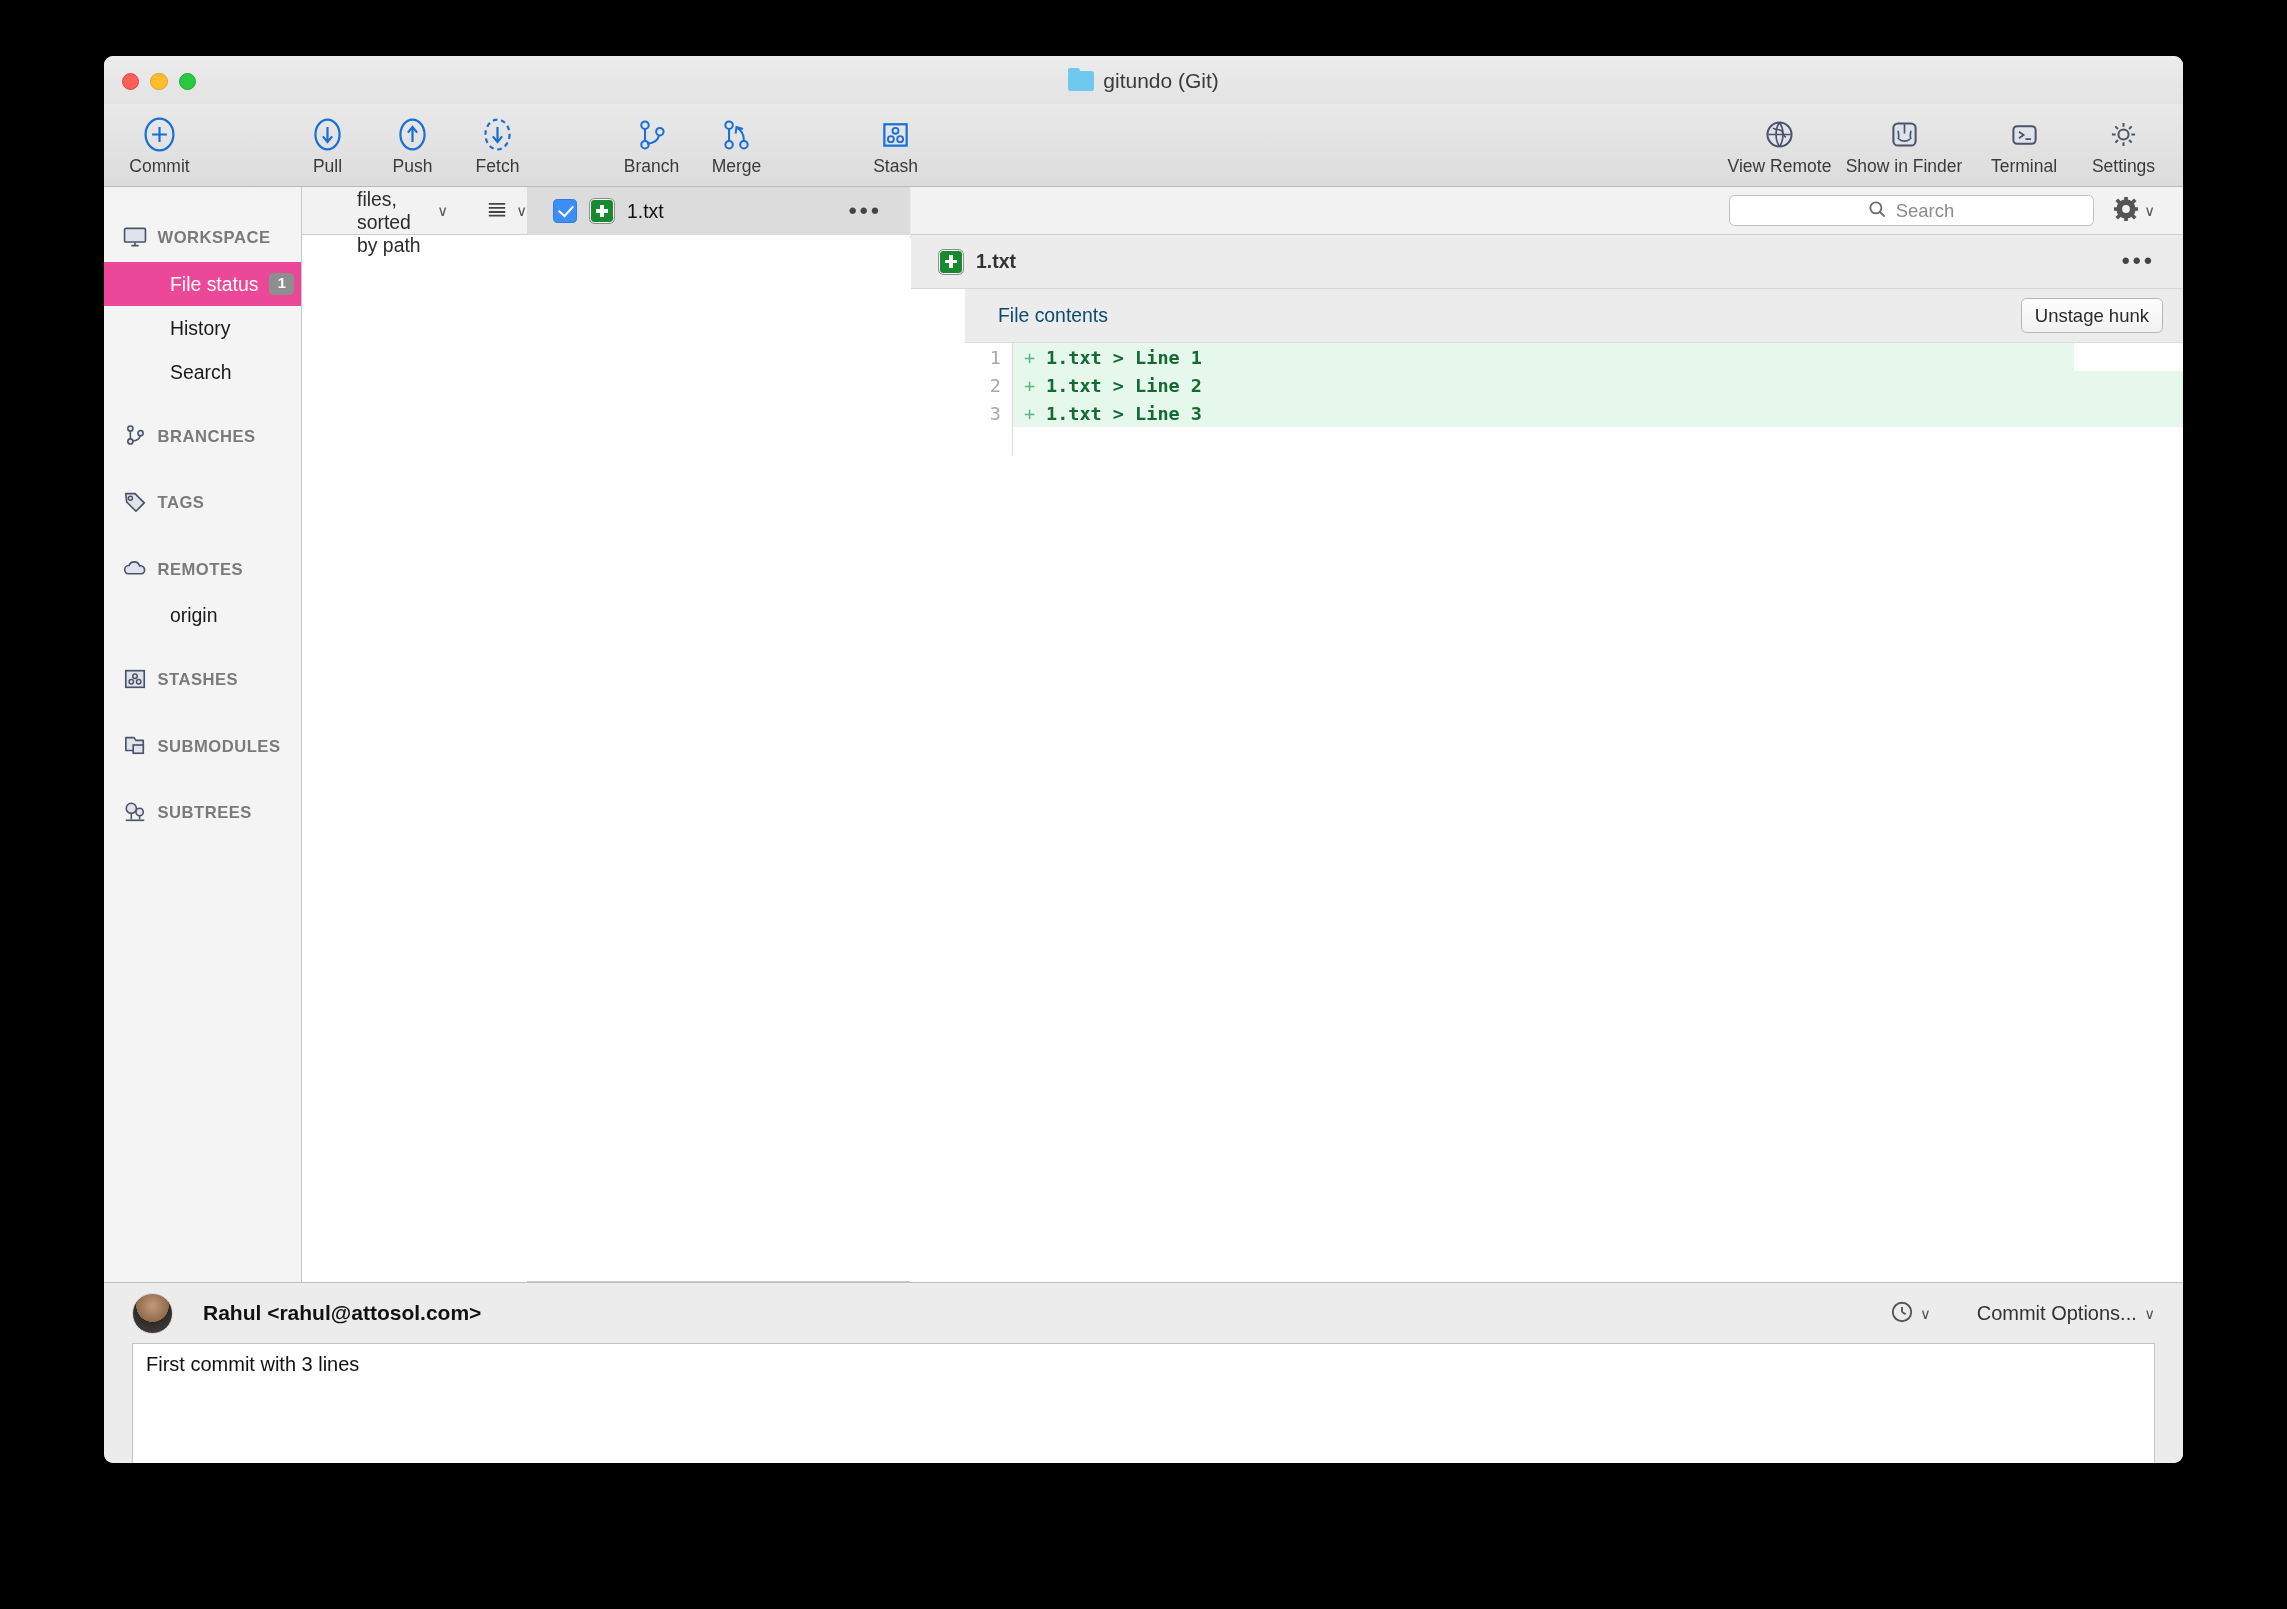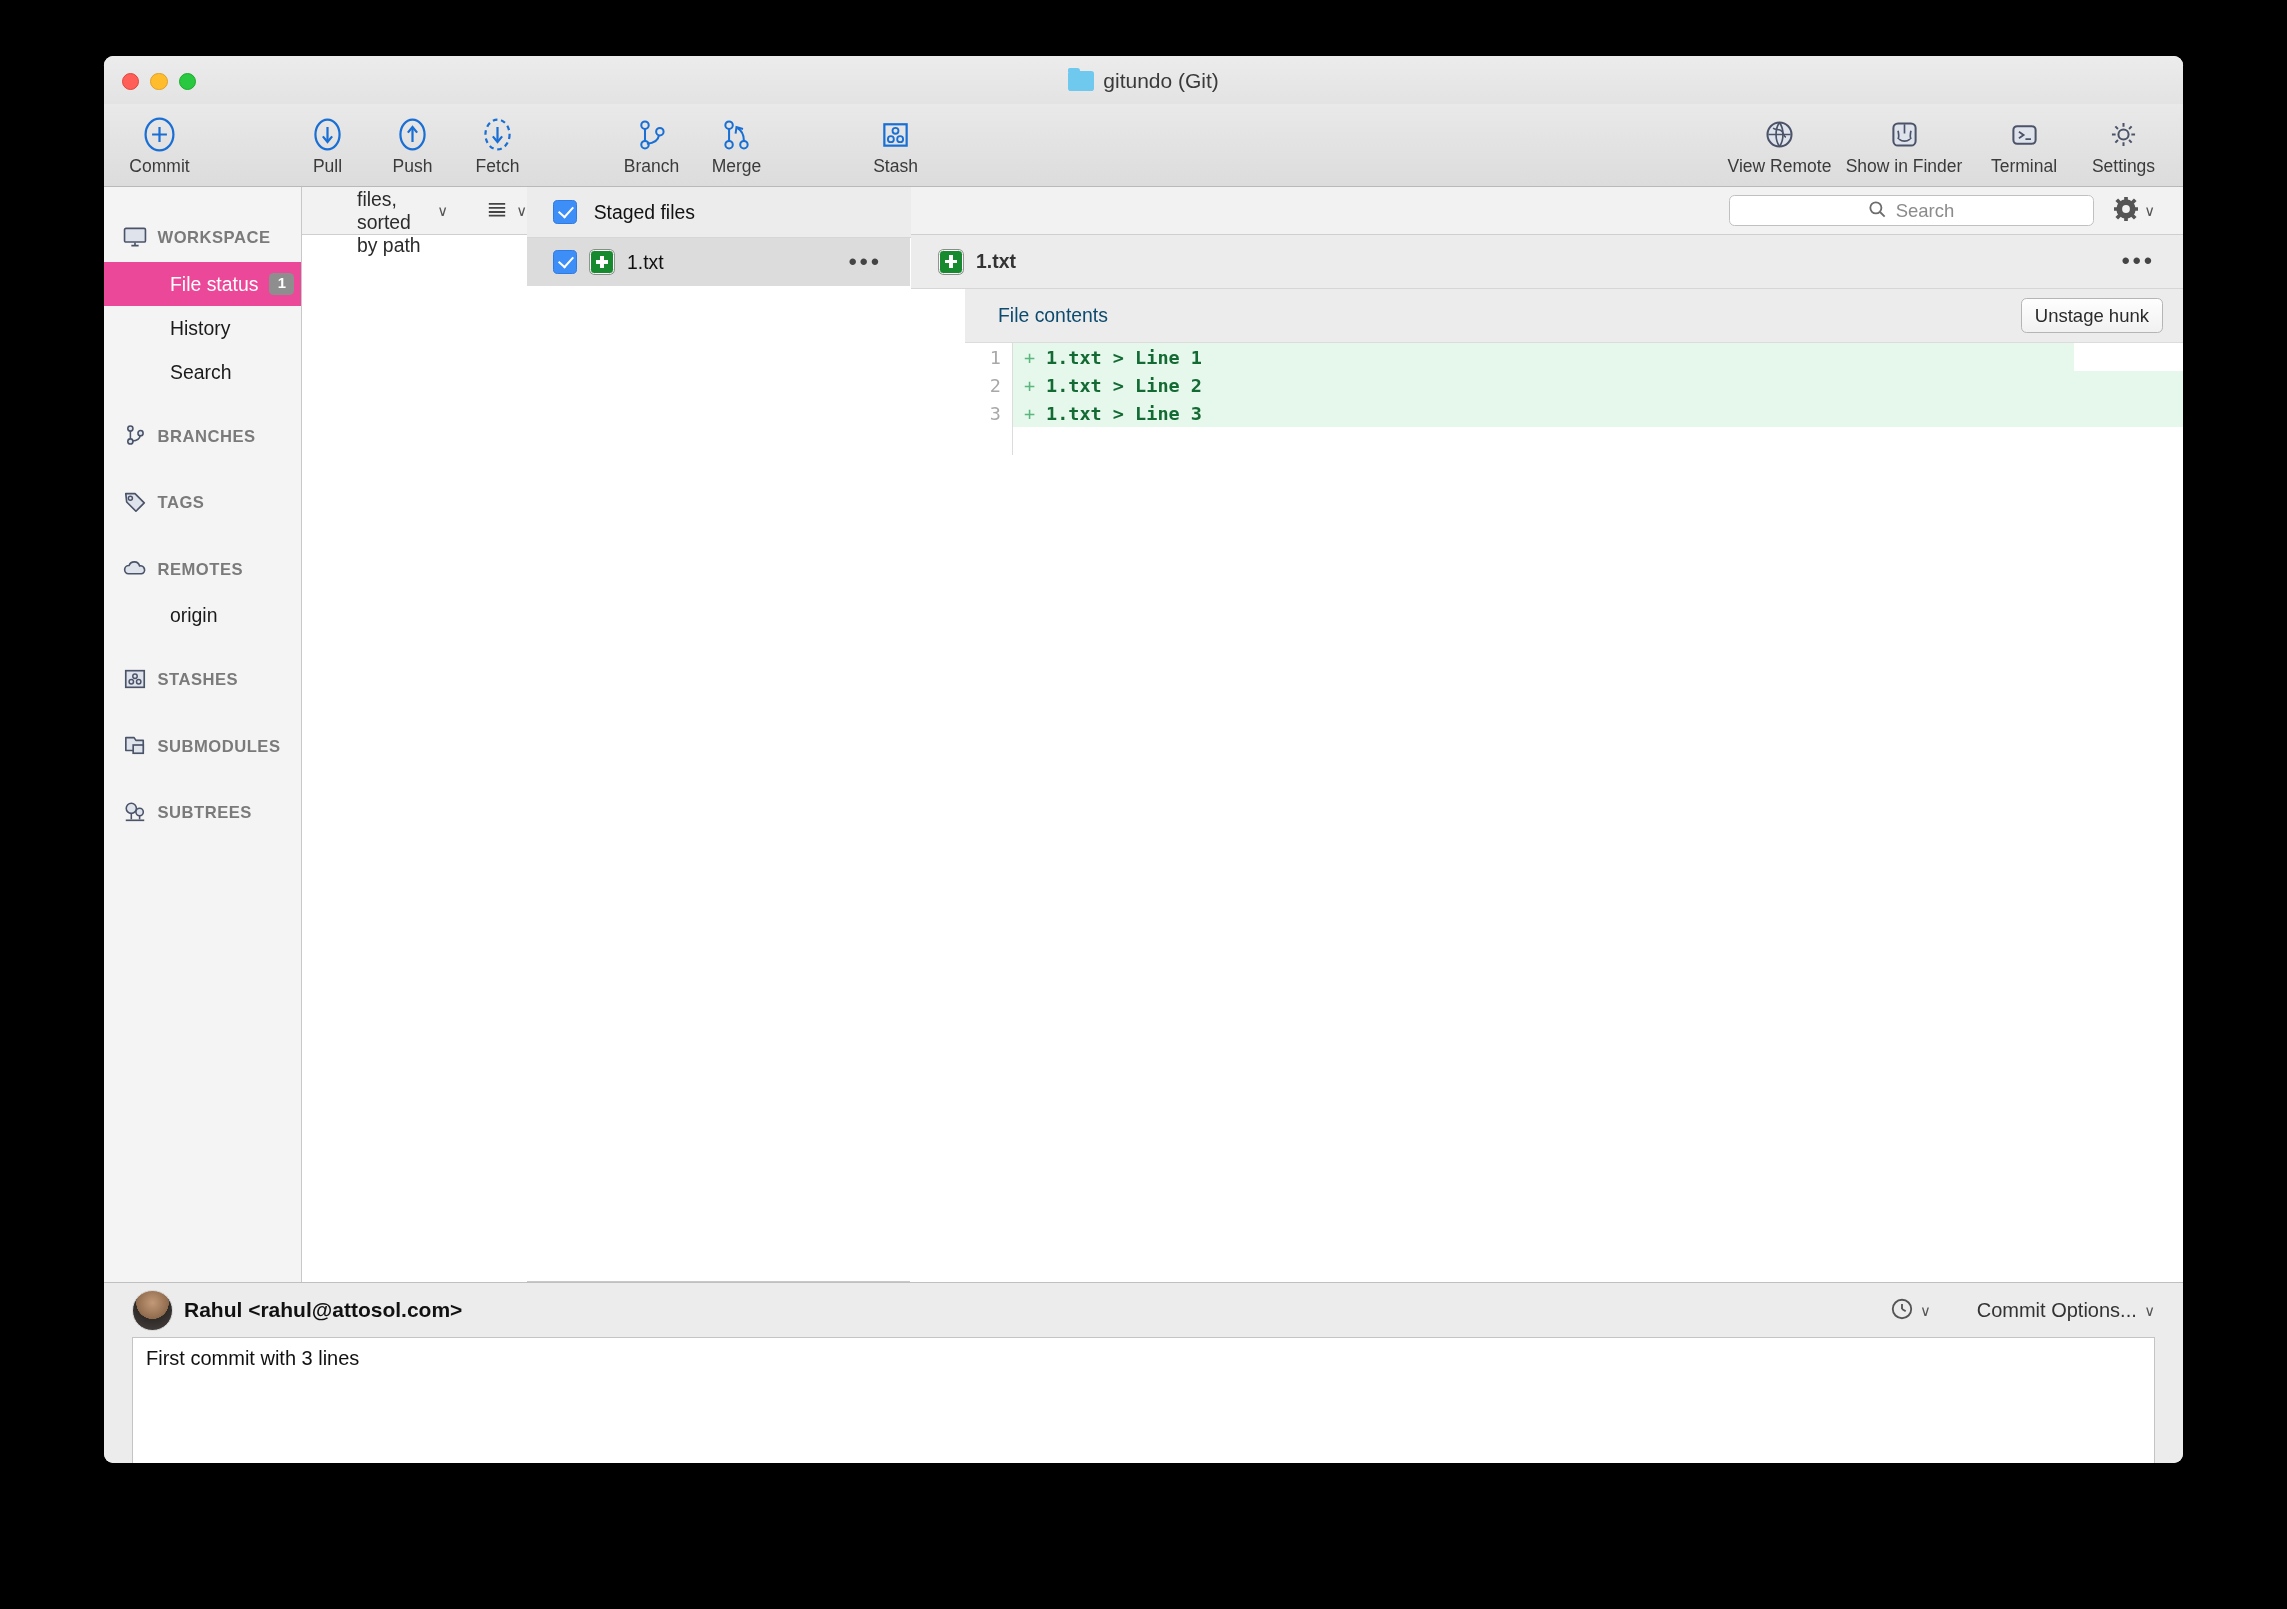--- a/index.html
+++ b/index.html
@@ -227,21 +227,21 @@
     width: 109px; height: 28px; background: #fff;
   }
 
   
   #commit-panel {
     height: 263px; background: #ececec;
     border-top: 0.9px solid #c0c0c0;
     padding: 0 28px;
   }
   #commit-hdr {
-    height: 54px; display: flex; align-items: center; gap: 11px;
+    height: 60px; display: flex; align-items: center; gap: 30px;
     position: relative;
     justify-content: center;
   }
   #avatar {
     width: 41px; height: 41px; border-radius: 50%;
     background: radial-gradient(circle at 50% 30%, #c39a78 0%, #8e6a4c 48%, #2e2a28 49%, #4a4442 100%);
     border: 0.9px solid #d6d6d6; overflow: hidden;
   }
   #author { font-size: 21px; font-weight: bold; color: #111; }
   #commit-hdr-right {
@@ -525,24 +525,20 @@
                 <line x1="2" y1="12" x2="20" y2="12"></line>
                 <line x1="2" y1="16" x2="20" y2="16"></line>
               </g>
             </svg>
           </span>
           <span class="caret">∨</span>
         </div>
       </div>
 
       <div class="staged-pane">
-        <div class="grp-header">
-          <span class="cbx on"></span>
-          <span>Staged files</span>
-        </div>
         <div class="file-row">
           <span class="cbx on"></span>
           <span class="add-badge"></span>
           <span>1.txt</span>
           <span class="dots">•••</span>
         </div>
       </div>
 
       <div class="unstaged-pane">
         <div class="grp-header">

